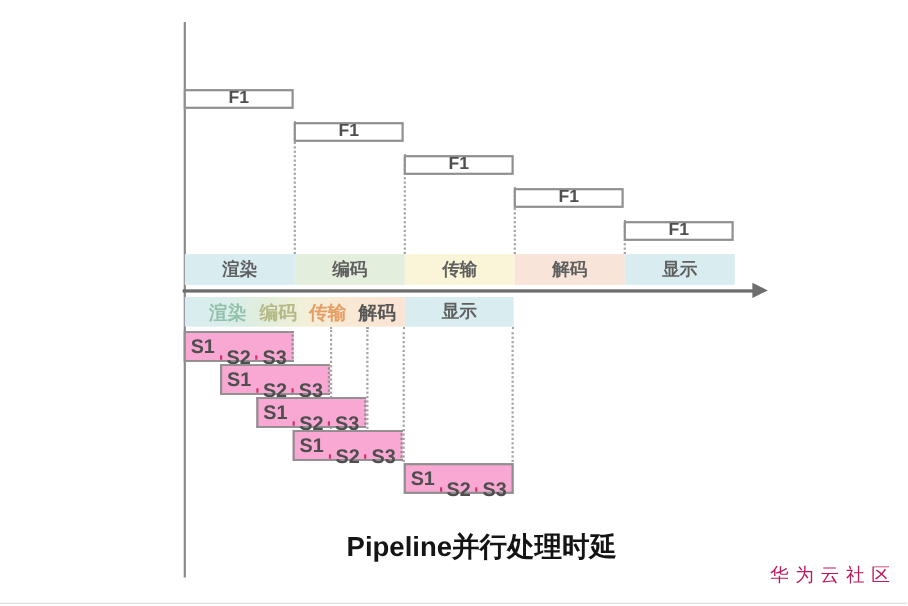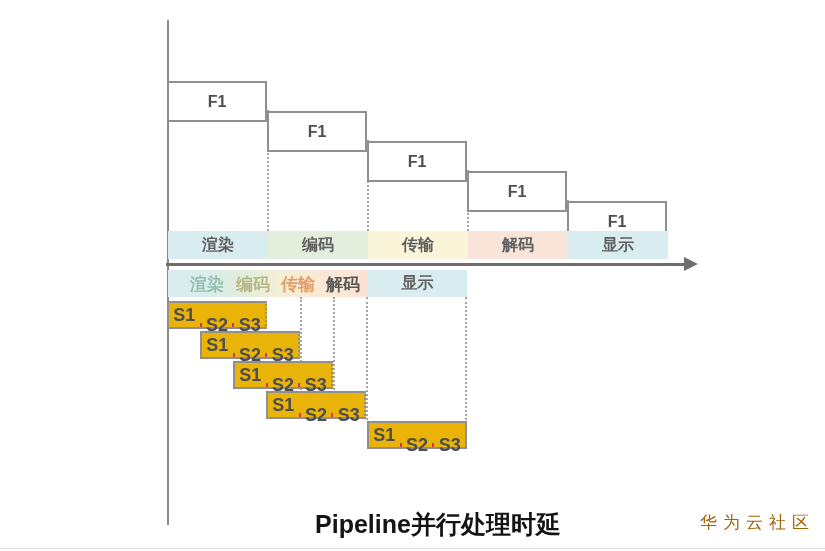--- a/index.html
+++ b/index.html
@@ -9,47 +9,47 @@
     font-family:"Liberation Sans","DejaVu Sans",sans-serif;
   }
   
   .vaxis{position:absolute;left:167px;top:20px;width:2px;height:505px;background:#8a8a8a;}
   .arrow-line{position:absolute;left:166px;top:263px;width:520px;height:3px;background:#6e6e6e;}
   .arrow-head{position:absolute;left:684px;top:257px;width:0;height:0;
     border-left:14px solid #6e6e6e;border-top:7px solid transparent;border-bottom:7px solid transparent;}
   
   .title{position:absolute;font-weight:700;color:#141414;text-align:center;}
   .title-top{left:168px;top:17px;width:512px;font-size:24px;}
-  .title-bottom{left:168px;top:508px;width:540px;font-size:25px;}
+  .title-bottom{left:168px;top:480px;width:540px;font-size:25px;}
   
-  .fbox{position:absolute;width:100px;height:41px;background:#ffffff;border:2px solid #8f8f8f;
+  .fbox{position:absolute;width:100px;height:18px;background:#ffffff;border:2px solid #8f8f8f;
     display:flex;align-items:center;justify-content:center;
     font-weight:700;font-size:16px;color:#4f4f4f;}
   
   .dotv{position:absolute;width:0;border-left:2px dotted #a3a3a3;}
   
   .stage{position:absolute;top:231px;height:28px;width:100px;
     display:flex;align-items:center;justify-content:center;
     font-weight:700;font-size:16px;color:#5f5f5f;}
   
   .merged-bar{position:absolute;left:168px;top:270px;width:200px;height:27px;
     background:linear-gradient(90deg,#d9edf1 0%,#d9ede9 20%,#e2eedb 38%,#f3efd8 55%,#f9e9d4 72%,#fbe3d4 100%);}
   .merged-label{position:absolute;top:273px;font-weight:700;font-size:17px;white-space:nowrap;}
   .display-bar{position:absolute;left:368px;top:270px;width:99px;height:27px;
     display:flex;align-items:center;justify-content:center;
     font-weight:700;font-size:16px;color:#5f5f5f;}
   
-  .srow{position:absolute;width:100px;height:28px;background:#eab308;border:2px solid #8f8f8f;display:flex;}
+  .srow{position:absolute;width:100px;height:28px;background:#f9a8d4;border:2px solid #8f8f8f;display:flex;}
   .srow.dashed-right{border-right:2px dotted #8f8f8f;}
   .scell{flex:1;display:flex;align-items:center;justify-content:center;
     font-weight:700;font-size:18px;color:#4e4e4e;}
   .scell + .scell{border-left:2px solid #cf3466;margin-top:20px;}
   
   .watermark{position:absolute;left:700px;top:511px;font-size:17px;letter-spacing:6px;
-    color:#a16207;white-space:nowrap;}
+    color:#be185d;white-space:nowrap;}
   .bottom-line{position:absolute;left:0;top:548px;width:825px;height:1px;background:#dcdcdc;}
 </style>
 </head>
 <body>
 
 <div class="canvas">
 
   <div class="vaxis"></div>
   <div class="arrow-line"></div>
   <div class="arrow-head"></div>

